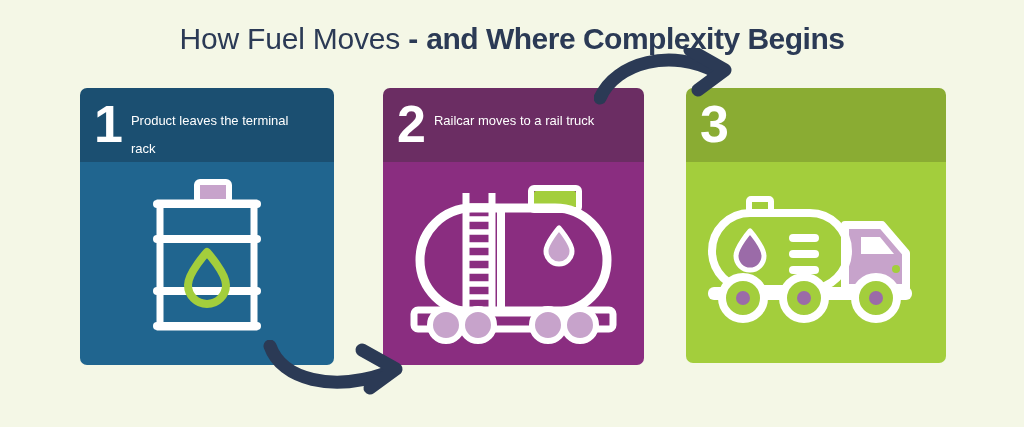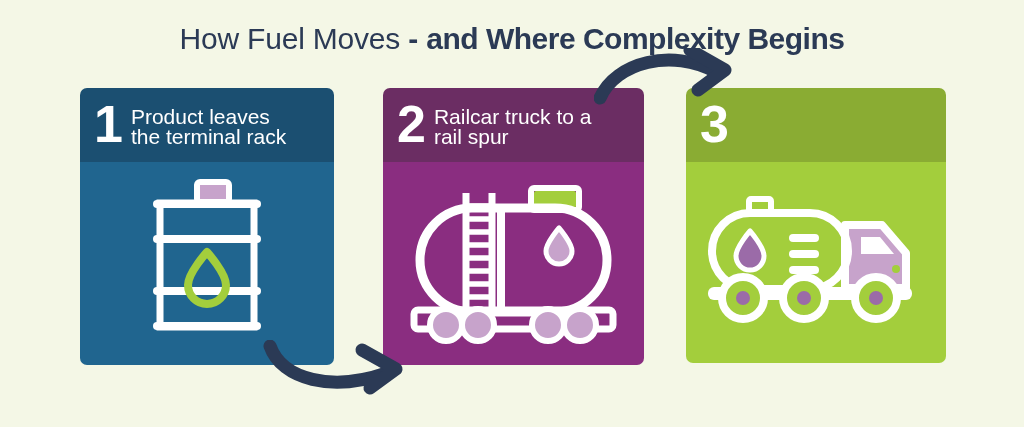--- a/index.html
+++ b/index.html
@@ -56,22 +56,22 @@
     font-size: 52px;
     line-height: 48px;
     font-weight: 700;
     margin-right: 9px;
     margin-top: 2px;
     letter-spacing: -1px;
     flex: 0 0 auto;
   }
   .step-text {
     color: #ffffff;
-    font-size: 21px;
-    line-height: 20px;
+    font-size: 13px;
+    line-height: 28px;
     font-weight: 400;
     padding-top: 9px;
     max-width: 170px;
   }
   .card-body {
     position: relative;
     display: flex;
     align-items: center;
     justify-content: center;
   }
@@ -130,21 +130,21 @@
         <rect x="11" y="108" width="108" height="8" rx="4" fill="#ffffff"></rect>
 
         <path d="M65 73 C65 73 46 94 46 106 a19 19 0 0 0 38 0 C84 94 65 73 65 73 Z" fill="none" stroke="#a3ce3c" stroke-width="8" stroke-linejoin="round"></path>
       </svg>
     </div>
   </div>
 
   <div class="card" id="card-2">
     <div class="card-header">
       <div class="step-num">2</div>
-      <div class="step-text">Railcar truck to a rail spur</div>
+      <div class="step-text">Railcar moves to a rail truck</div>
     </div>
     <div class="card-body">
 
       <svg width="215" height="165" viewBox="0 0 215 165">
 
         <rect x="128" y="10" width="42" height="17" rx="2" fill="#a3ce3c"></rect>
         <rect x="125" y="7" width="48" height="22" rx="3" fill="none" stroke="#ffffff" stroke-width="6"></rect>
 
         <rect x="14" y="27" width="187" height="104" rx="52" fill="none" stroke="#ffffff" stroke-width="9"></rect>
 

